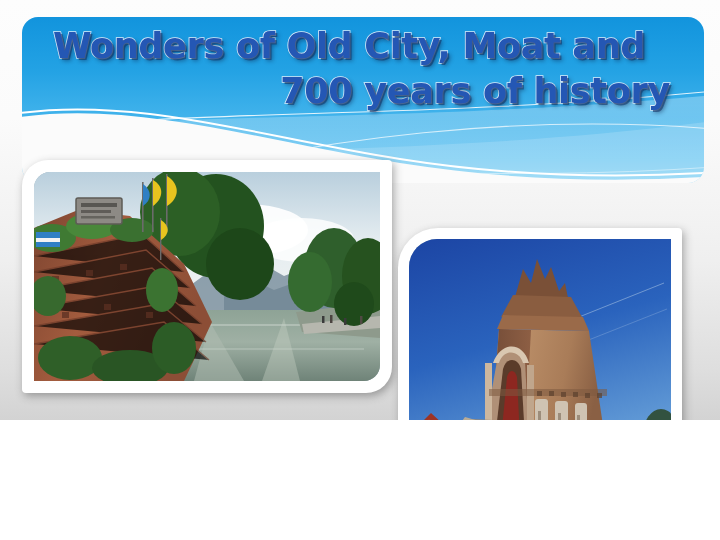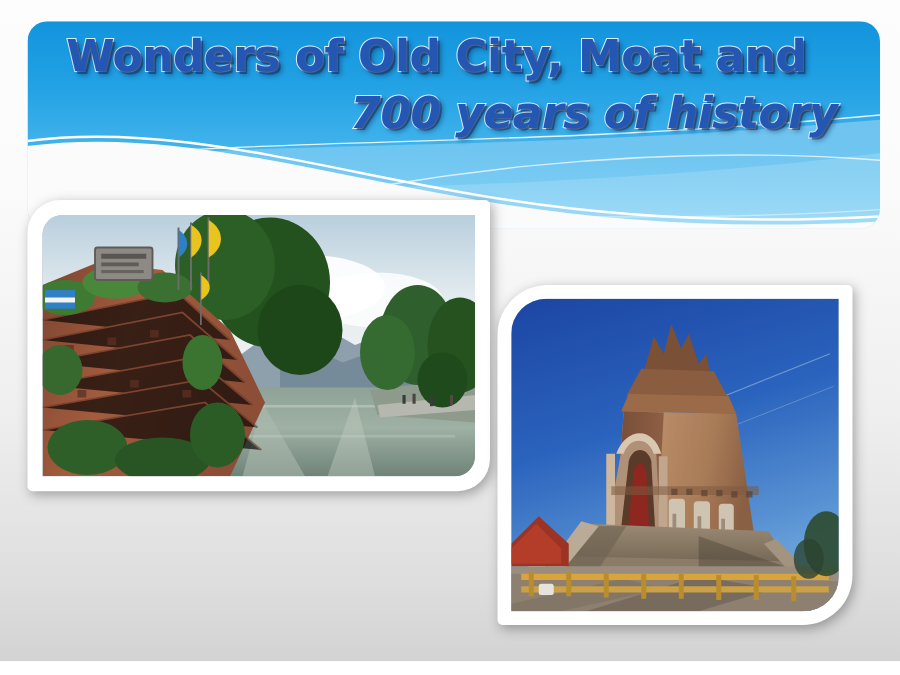--- a/index.html
+++ b/index.html
@@ -8,21 +8,21 @@
     background: #ffffff;
   }
   body {
     font-family: "Liberation Sans", sans-serif;
   }
 
   
   #slide {
     position: relative;
     width: 720px;
-    height: 529px;
+    height: 420px;
     overflow: hidden;
     background: linear-gradient(to bottom, #fdfdfd 0%, #fbfbfb 28%, #efefef 62%, #dedede 88%, #d3d3d3 100%);
   }
 
   
   .banner-wrap {
     position: absolute;
     left: 22px;
     top: 17px;
     width: 682px;
@@ -67,21 +67,21 @@
     line-height: 45px;
     letter-spacing: -0.3px;
     color: #2457b4;
     -webkit-text-stroke: 1.6px #ddeffc;
     paint-order: stroke fill;
     text-shadow:
        2px 2px 0px rgba(20,45,95,0.55),
        3px 3px 4px rgba(10,30,70,0.45);
   }
   .title-line.l1 { text-align: center; padding-right: 22px; }
-  .title-line.l2 { text-align: right;  padding-right: 10px; font-style: italic; }
+  .title-line.l2 { text-align: right;  padding-right: 10px; }
 
   
   .photo-card {
     position: absolute;
     background: #ffffff;
     box-shadow: 2px 3px 9px rgba(60,60,60,0.42);
     overflow: hidden;
   }
   .photo-card .inner {
     position: absolute;

